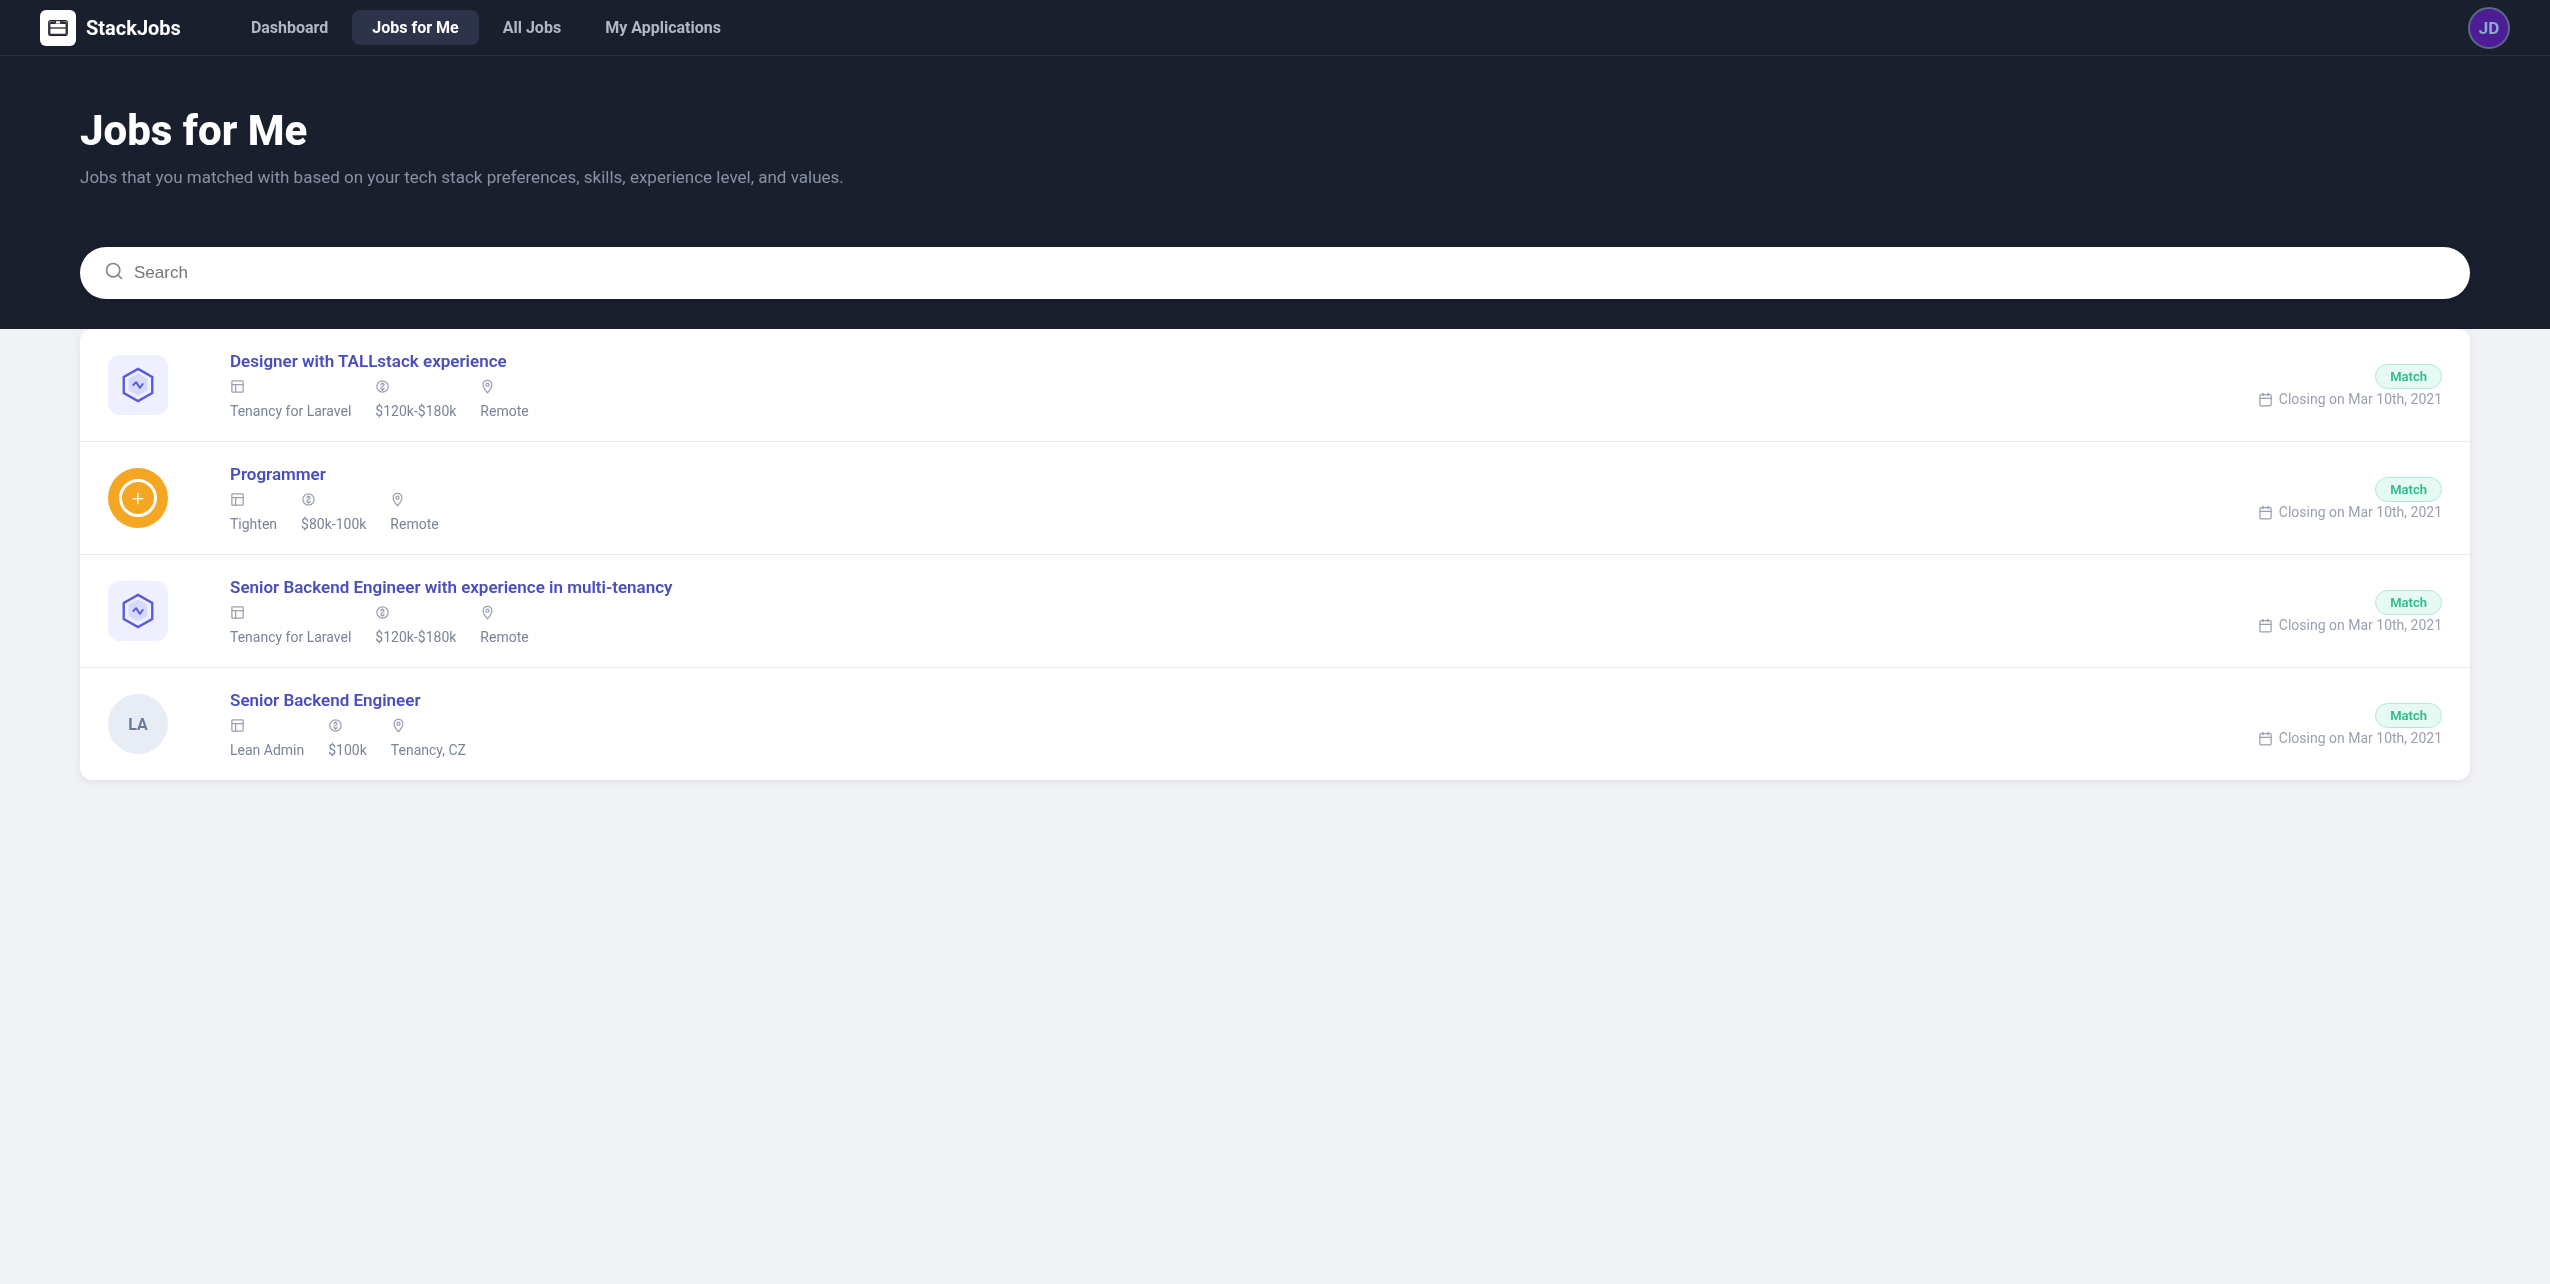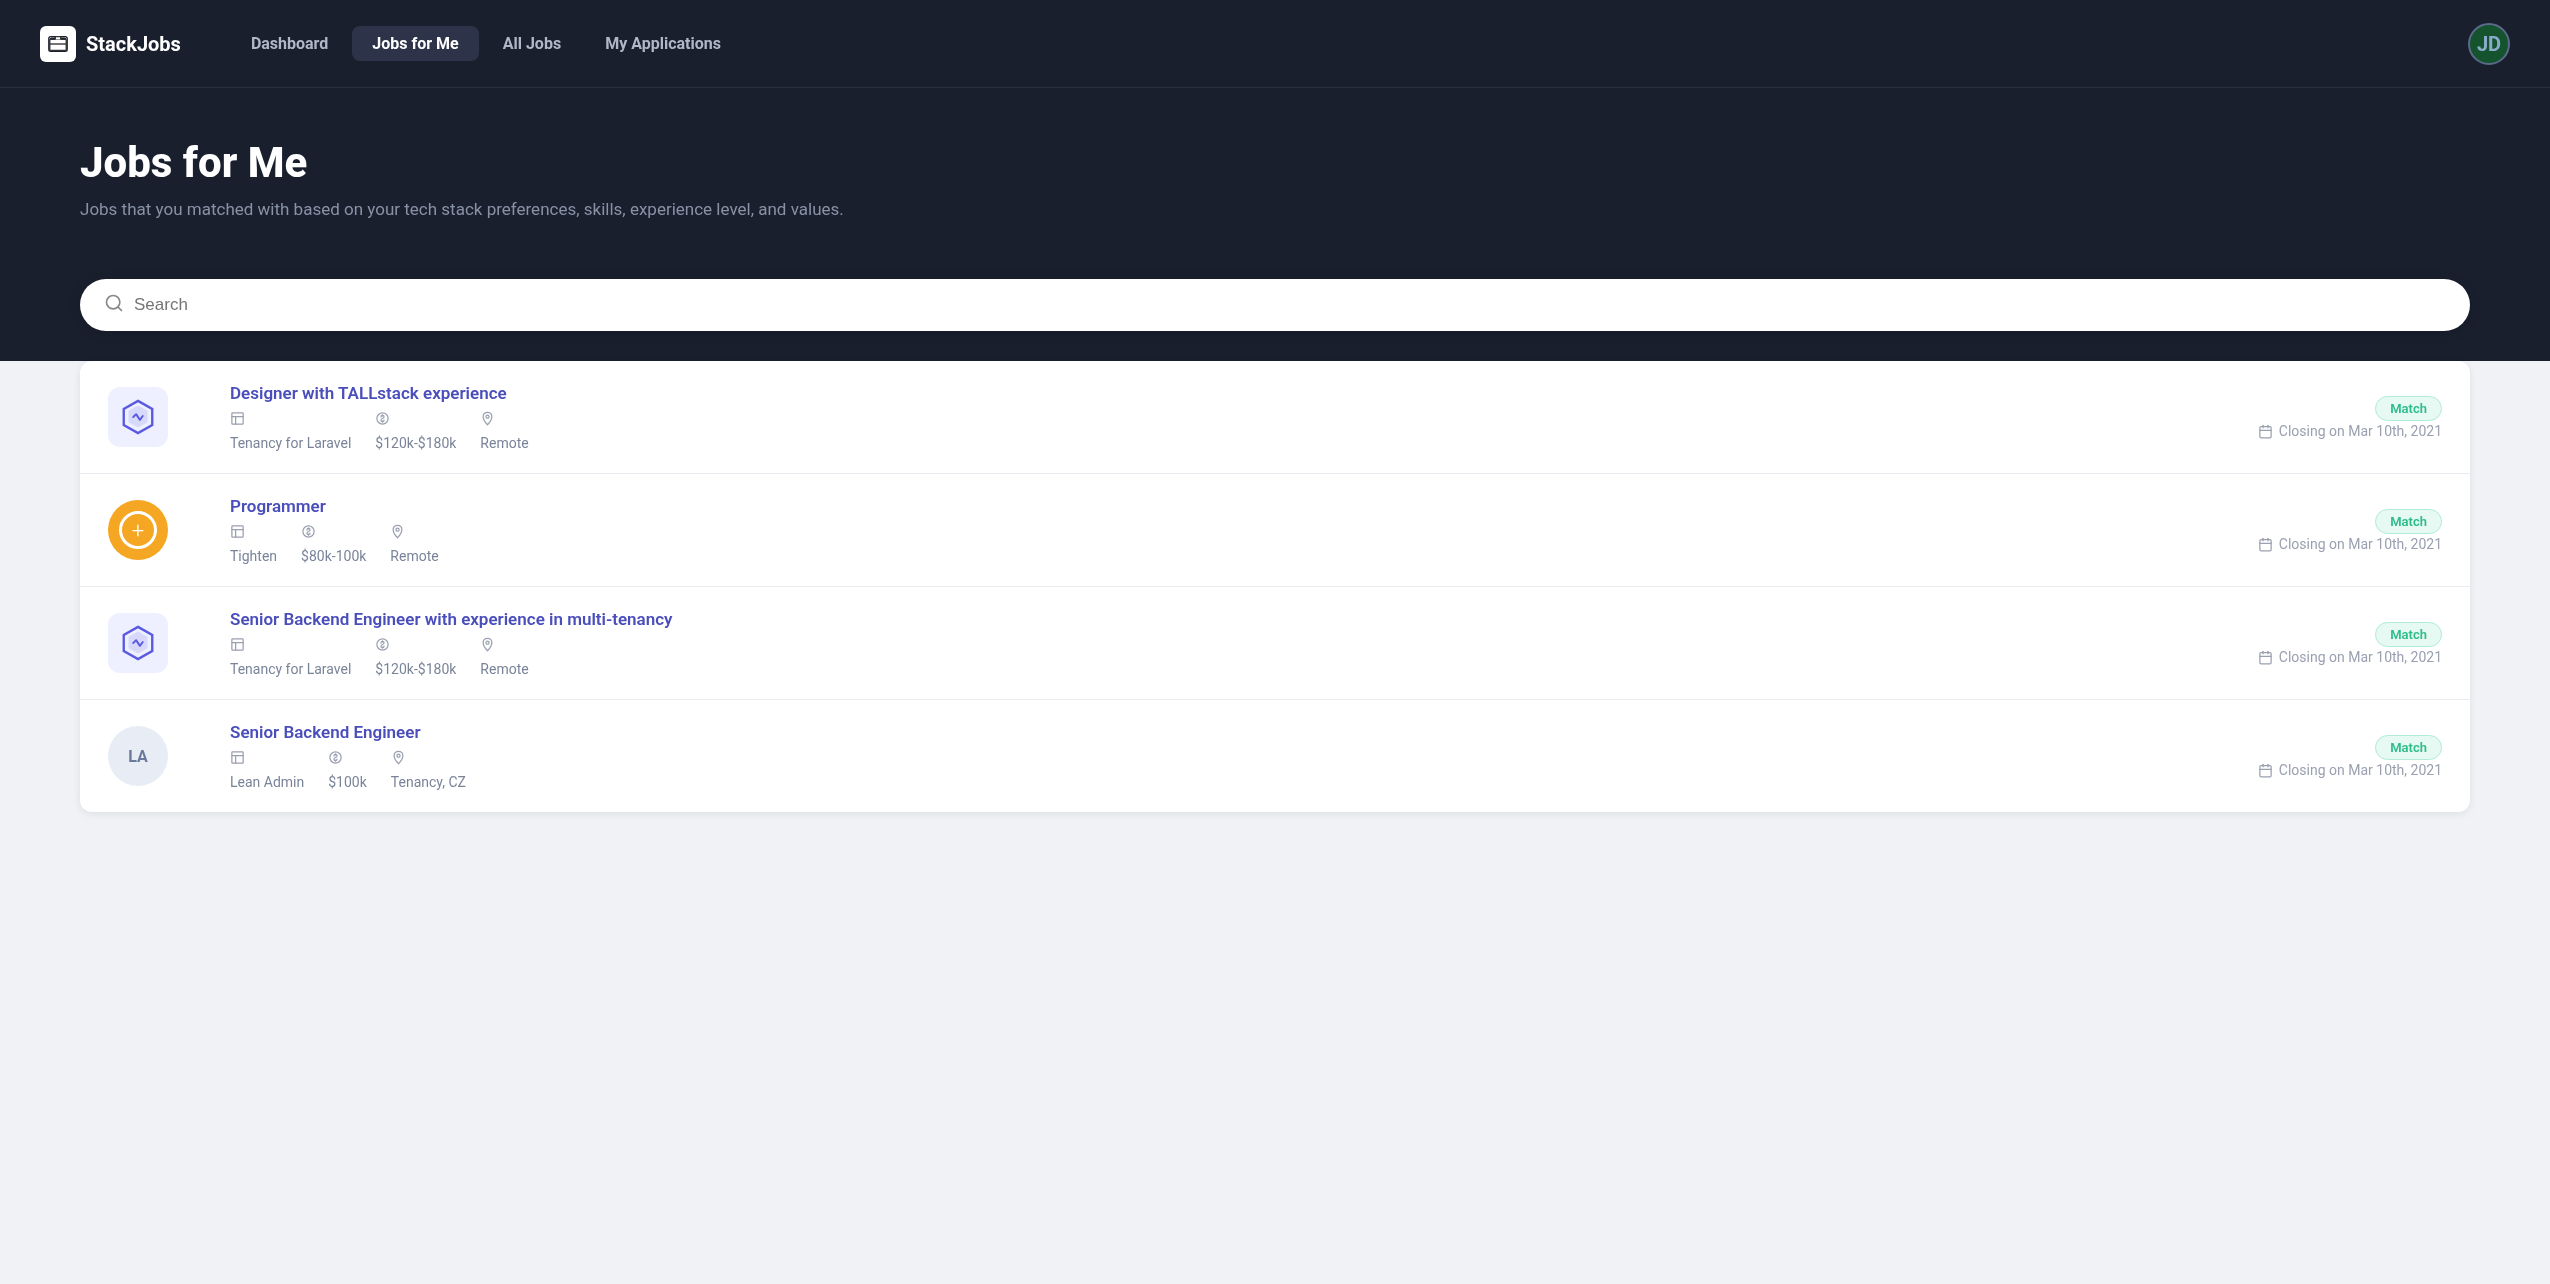--- a/index.html
+++ b/index.html
@@ -8,21 +8,21 @@
       background: #f0f2f5;
       min-height: 100vh;
     }
 
     
     .navbar {
       background: #1a1f2e;
       display: flex;
       align-items: center;
       padding: 0 40px;
-      height: 88px;
+      height: 56px;
       border-bottom: 1px solid #2a3040;
     }
     .brand {
       display: flex;
       align-items: center;
       gap: 10px;
       color: #fff;
       font-size: 20px;
       font-weight: 700;
       margin-right: 50px;
@@ -56,26 +56,26 @@
     }
     .nav-link.active {
       background: #2d3348;
       color: #fff;
     }
     .nav-avatar {
       width: 42px;
       height: 42px;
       border-radius: 50%;
       border: 2px solid #5a6a8a;
-      background: #14532d;
+      background: #4c1d95;
       color: #8aabcc;
       display: flex;
       align-items: center;
       justify-content: center;
-      font-size: 20px;
+      font-size: 17px;
       font-weight: 700;
       cursor: pointer;
     }
 
     
     .hero {
       background: #1a1f2e;
       padding: 50px 80px 60px;
     }
     .hero-title {

